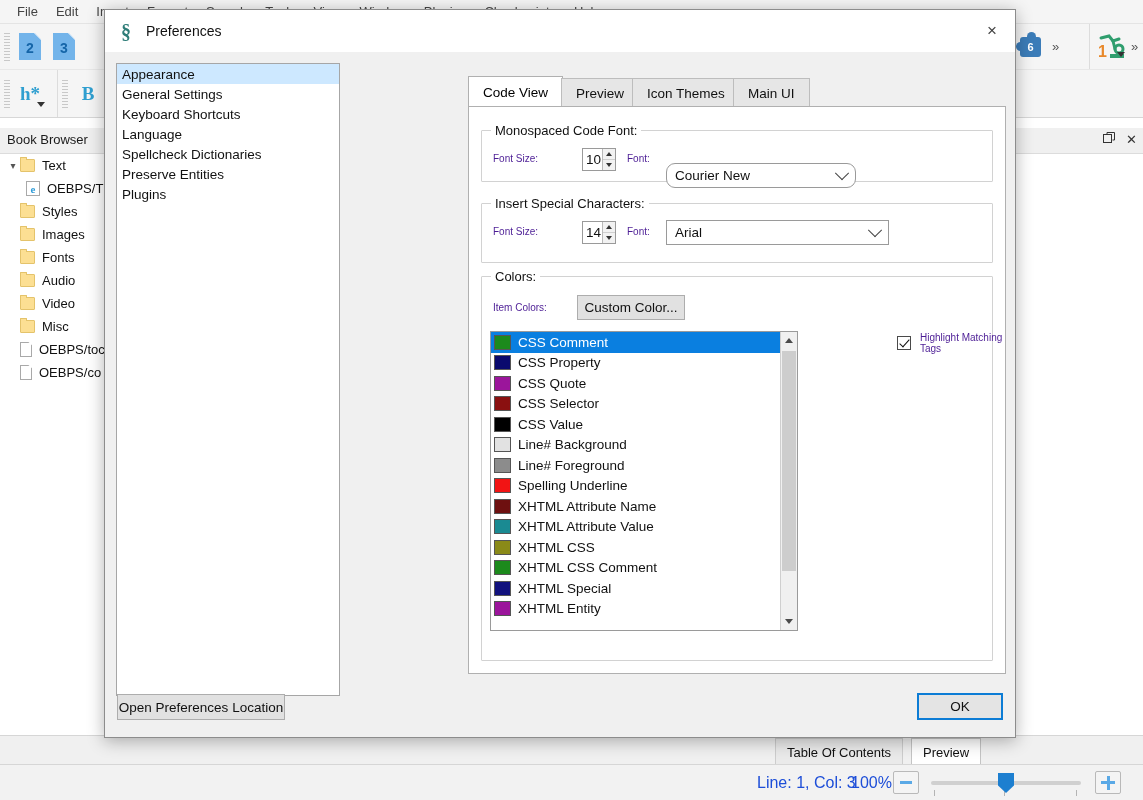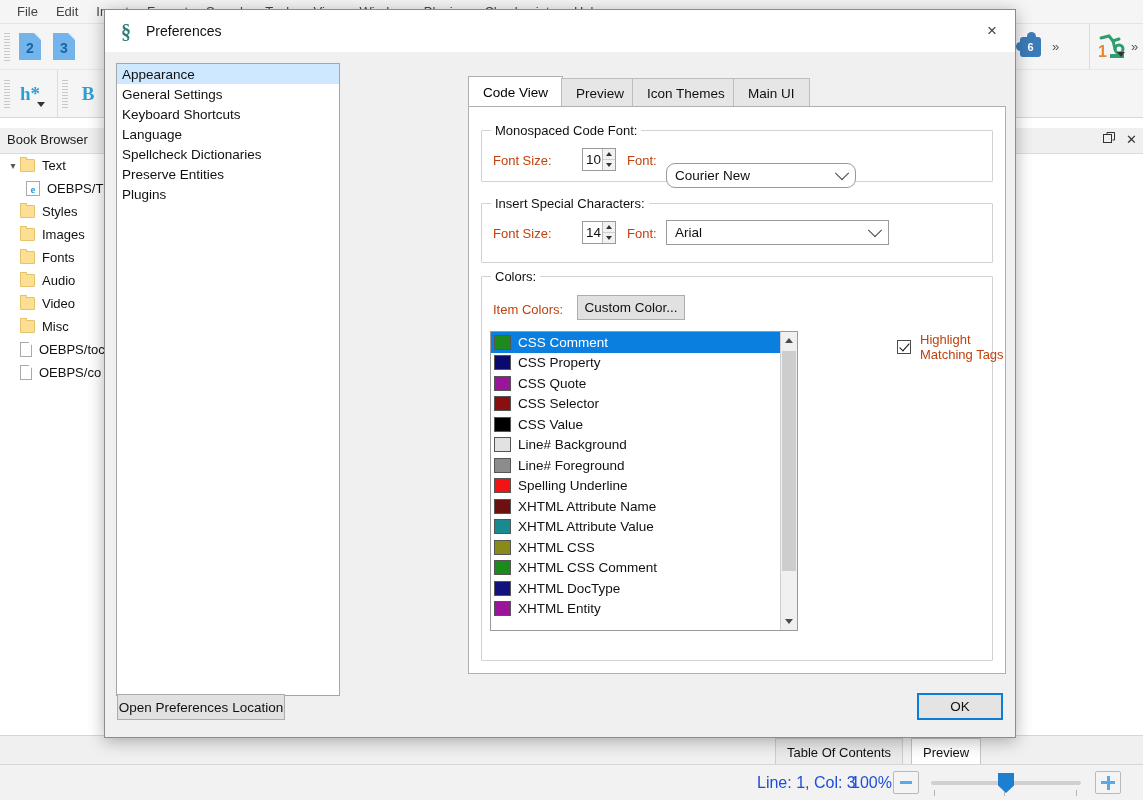--- a/index.html
+++ b/index.html
@@ -264,21 +264,21 @@
   .groupbox {
     position: absolute;
     border: 1px solid #d2d2d2; border-radius: 1px;
     box-sizing: border-box;
   }
   .gb-legend {
     position: absolute; top: -8px; left: 9px; padding: 0 4px;
     background: #ffffff; font-size: 13px; color: #111;
   }
 
-  .lbl { font-size: 13px; color: #c2410c; }
+  .lbl { font-size: 10px; color: #4c1d95; }
 
   .spin {
     position: absolute; width: 34px; height: 23px;
     border: 1px solid #9a9a9a; background: #fff; box-sizing: border-box;
     display: flex; align-items: center;
   }
   .spin-val {
     flex: 1; text-align: center; font-size: 13.5px; color: #111; padding-left: 2px;
   }
   .spin-arrows {
@@ -688,21 +688,21 @@
       <div class="cl-row">
         <div class="swatch" style="background:#8a8a18"></div>
         <span>XHTML CSS</span>
       </div>
       <div class="cl-row">
         <div class="swatch" style="background:#1c8a1c"></div>
         <span>XHTML CSS Comment</span>
       </div>
       <div class="cl-row">
         <div class="swatch" style="background:#12127e"></div>
-        <span>XHTML DocType</span>
+        <span>XHTML Special</span>
       </div>
       <div class="cl-row">
         <div class="swatch" style="background:#9b159b"></div>
         <span>XHTML Entity</span>
       </div>
 
       <div class="cl-scroll">
         <div class="cl-arrow">
             <div class="arrow-up"></div>
           </div>

